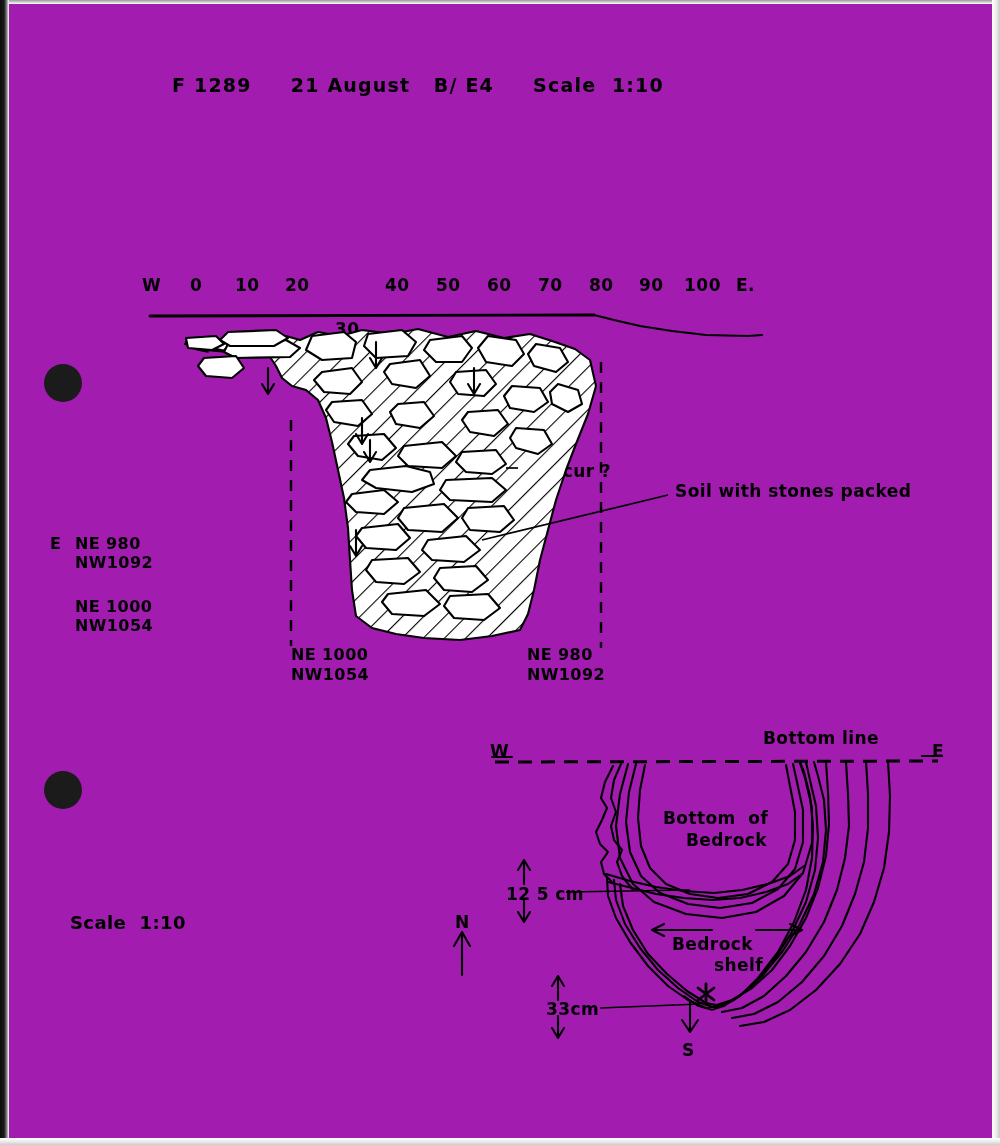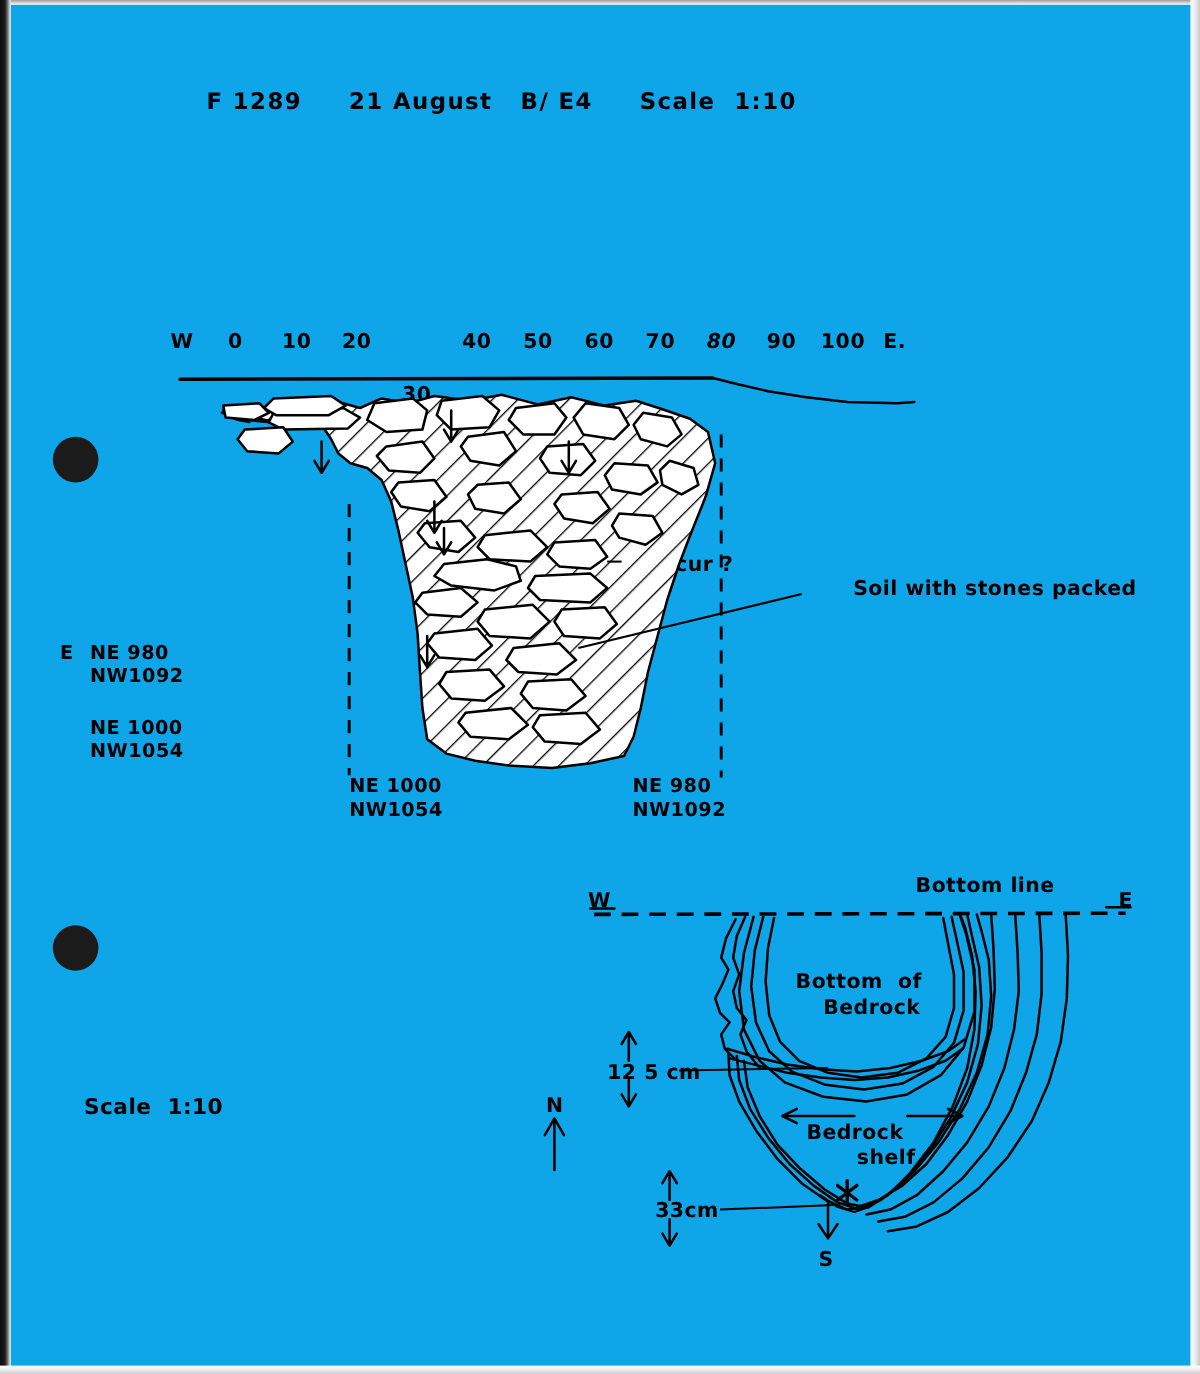--- a/index.html
+++ b/index.html
@@ -4,21 +4,21 @@
 <style>
   html, body {
     margin: 0;
     padding: 0;
     background: #ffffff;
   }
   #page {
     position: relative;
     width: 1000px;
     height: 1145px;
-    background: #0ea5e9;
+    background: #a21caf;
     overflow: hidden;
     font-family: "DejaVu Sans", sans-serif;
   }
   
   .scan-edge-left {
     position: absolute;
     left: 0; top: 0;
     width: 9px; height: 1145px;
     background: linear-gradient(to right, #0c0c0c 0%, #1a1a1a 45%, #6d6d6d 70%, #ffffff 100%);
   }
@@ -91,38 +91,38 @@
 
   <div class="txt ruler-label" style="left:142px; top:275px;">W</div>
   <div class="txt ruler-label" style="left:190px; top:275px;">0</div>
   <div class="txt ruler-label" style="left:235px; top:275px;">10</div>
   <div class="txt ruler-label" style="left:285px; top:275px;">20</div>
   <div class="txt ruler-label" style="left:335px; top:275px;margin-top:44px;">30</div>
   <div class="txt ruler-label" style="left:385px; top:275px;">40</div>
   <div class="txt ruler-label" style="left:436px; top:275px;">50</div>
   <div class="txt ruler-label" style="left:487px; top:275px;">60</div>
   <div class="txt ruler-label" style="left:538px; top:275px;">70</div>
-  <div class="txt ruler-label" style="left:589px; top:275px;font-style:italic;">80</div>
+  <div class="txt ruler-label" style="left:589px; top:275px;">80</div>
   <div class="txt ruler-label" style="left:639px; top:275px;">90</div>
   <div class="txt ruler-label" style="left:684px; top:275px;">100</div>
   <div class="txt ruler-label" style="left:736px; top:275px;">E.</div>
 
   <div class="txt coord-block" style="left:50px; top:534px;">E</div>
   <div class="txt coord-block" style="left:75px; top:534px;">NE 980</div>
   <div class="txt coord-block" style="left:75px; top:553px;">NW1092</div>
   <div class="txt coord-block" style="left:75px; top:597px;">NE 1000</div>
   <div class="txt coord-block" style="left:75px; top:616px;">NW1054</div>
 
   <div class="txt coord-block" style="left:291px; top:645px;">NE 1000</div>
   <div class="txt coord-block" style="left:291px; top:665px;">NW1054</div>
   <div class="txt coord-block" style="left:527px; top:645px;">NE 980</div>
   <div class="txt coord-block" style="left:527px; top:665px;">NW1092</div>
 
   <div class="txt note" style="left:520px; top:461px;">The cur ?</div>
-  <div class="txt note" style="left:711px; top:481px;">Soil with stones packed</div>
+  <div class="txt note" style="left:675px; top:481px;">Soil with stones packed</div>
 
   <svg width="1000" height="1145">
     <defs>
 
       <pattern id="hatch45" width="15" height="15" patternUnits="userSpaceOnUse" patternTransform="rotate(45)">
         <rect width="15" height="15" fill="#ffffff"></rect>
         <line x1="0" y1="0" x2="0" y2="15" stroke="#000000" stroke-width="2.2"></line>
       </pattern>
       <clipPath id="fillclip">
         <path d="M185,344 L205,338 L228,343 L258,341 L286,336 L300,340 L318,332

